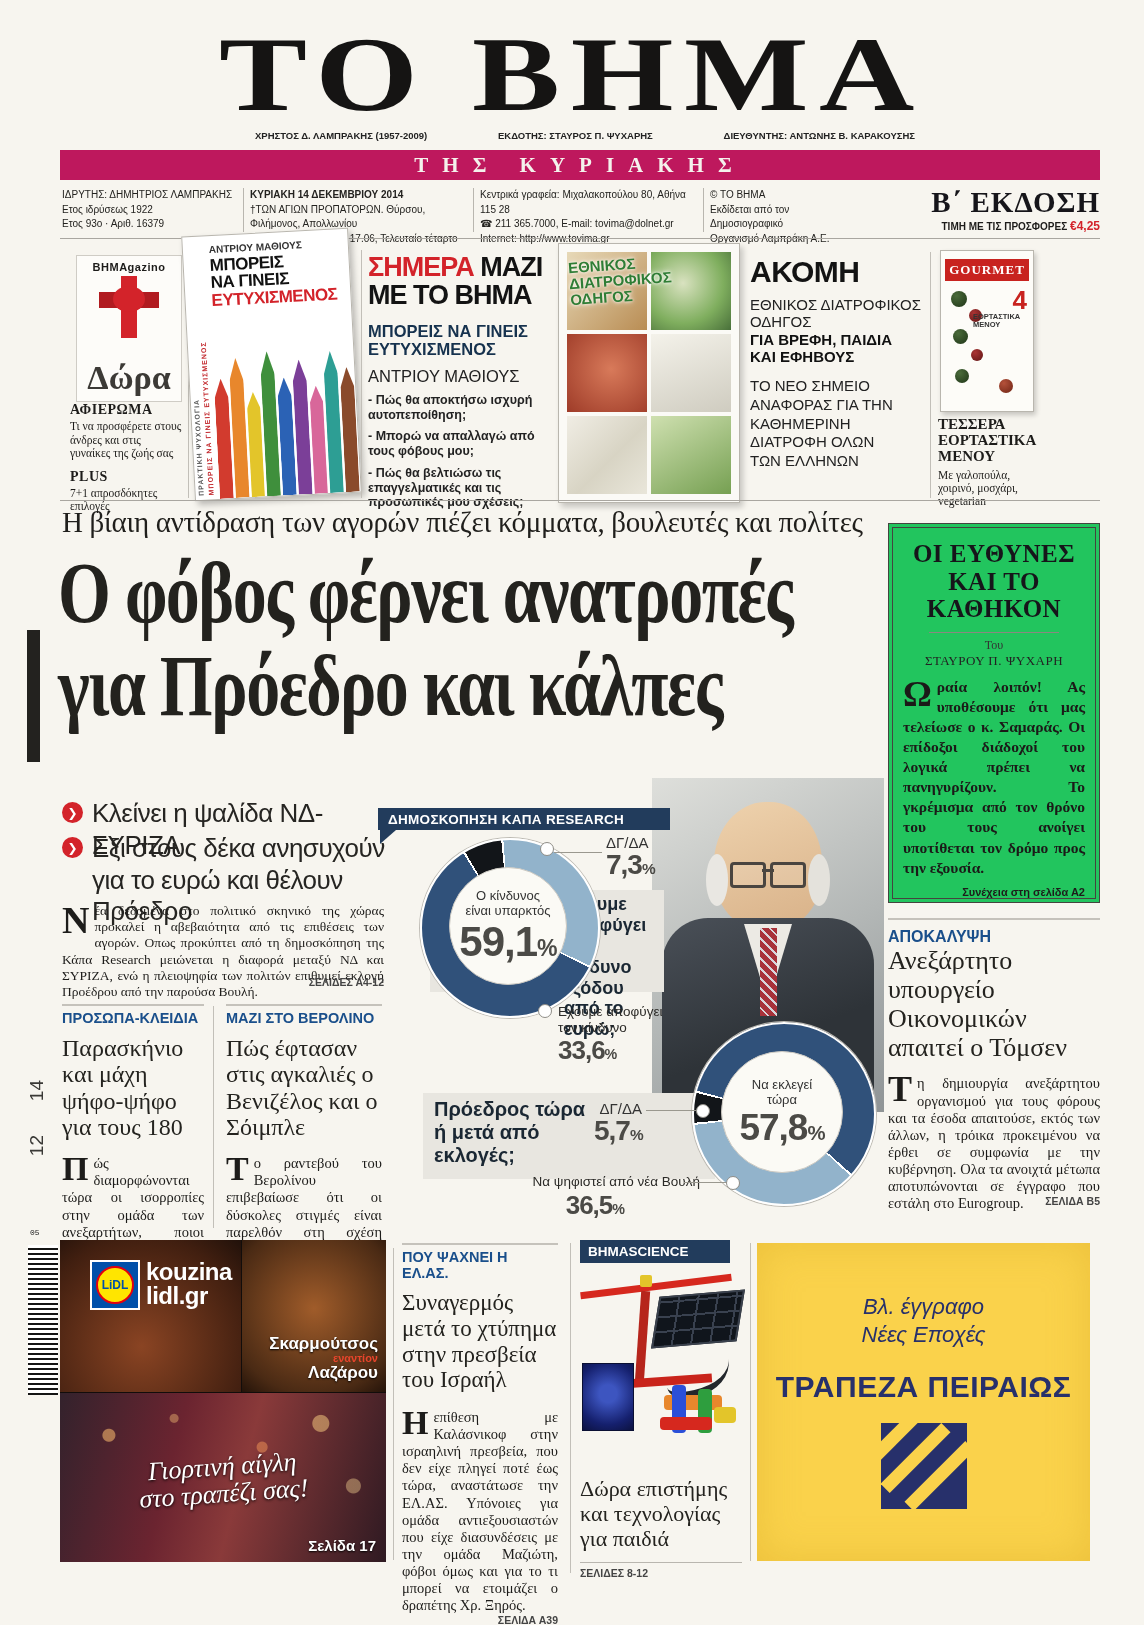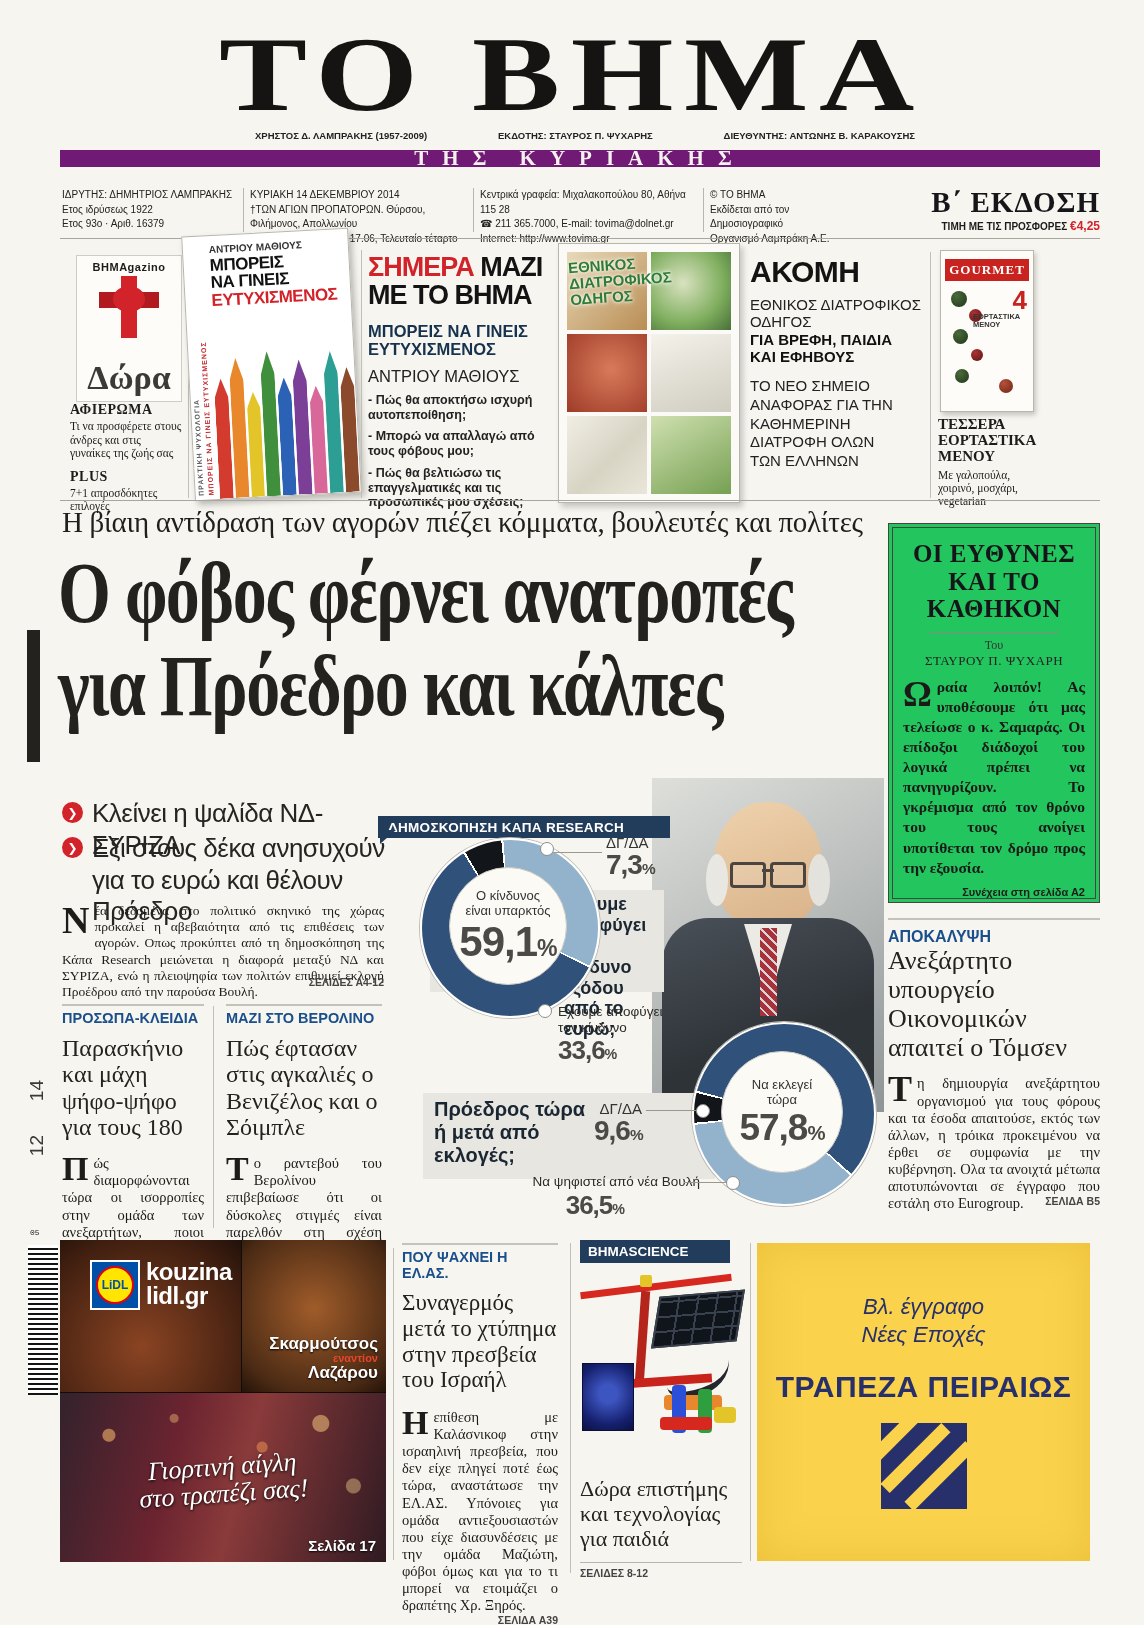--- a/index.html
+++ b/index.html
@@ -12,21 +12,21 @@
   .kick{font-weight:bold;color:var(--kicker_blue);}
   .krule{border-top:2px solid #c5c2bb;}
   .pgs{float:right;font-size:10.5px;font-weight:bold;color:#444;font-family:"Liberation Sans",sans-serif;}
   .drop{float:left;font-weight:bold;padding-right:5px;line-height:.8;}
 
   
   #mast-title{left:147px;top:14px;width:850px;text-align:center;font-size:100px;font-weight:bold;
     letter-spacing:8px;color:#151413;transform:scale(1.32,1.05);transform-origin:50% 0;white-space:nowrap;}
   #mast-credits{left:255px;top:130px;width:660px;display:flex;justify-content:space-between;
     font-size:9.5px;font-weight:bold;color:#222;}
-  #sunday-bar{left:60px;top:150px;width:1040px;height:17px;background:#701a75;color:#f4f2ec;
+  #sunday-bar{left:60px;top:150px;width:1040px;height:30px;background:#be185d;color:#f4f2ec;
     display:flex;align-items:center;justify-content:center;font-size:21px;font-weight:bold;letter-spacing:14px;}
 
   
   .info-col{top:188px;font-size:10px;line-height:1.45;color:#23221f;}
   .info-sep{top:188px;width:1px;height:44px;background:#b9b6af;}
   #info-edition{font-size:29px;font-weight:bold;color:#16151a;text-align:right;letter-spacing:1px;}
   #info-price{font-size:10px;font-weight:bold;text-align:right;}
   #info-price b{color:var(--accent_red);font-size:12px;}
   #infobar-bottom{left:60px;top:238px;width:1040px;height:1px;background:#a9a6a0;}
 
@@ -144,21 +144,21 @@
   #photo .hairL{position:absolute;left:54px;top:76px;width:22px;height:52px;background:#e9e7e2;border-radius:50%;}
   #photo .hairR{position:absolute;left:156px;top:76px;width:22px;height:52px;background:#e4e2dc;border-radius:50%;}
   #photo .glasses{position:absolute;left:78px;top:84px;width:76px;height:22px;}
   #photo .glasses i{position:absolute;width:30px;height:20px;border:3px solid #4a4540;border-radius:4px;background:rgba(255,255,255,.12);}
   #photo .glasses i.r{right:0;}
   #photo .glasses u{position:absolute;left:32px;top:7px;width:12px;height:3px;background:#4a4540;}
   #photo .suit{position:absolute;left:10px;top:140px;width:212px;height:194px;background:linear-gradient(160deg,#4a5058,#2e3338 60%);border-radius:46px 46px 0 0;}
   #photo .shirt{position:absolute;left:92px;top:146px;width:48px;height:80px;background:#eceae4;clip-path:polygon(0 0,100% 0,50% 100%);}
   #photo .tie{position:absolute;left:108px;top:150px;width:17px;height:88px;background:repeating-linear-gradient(45deg,#a8323a 0 5px,#d8d5da 5px 7px);}
   #poll{left:378px;top:808px;width:506px;height:430px;}
-  #poll-bar{position:absolute;left:0;top:8px;width:292px;height:22px;background:var(--poll_navy_bar);color:#fff;
+  #poll-bar{position:absolute;left:0;top:0;width:292px;height:22px;background:var(--poll_navy_bar);color:#fff;
      font-size:13.5px;font-weight:bold;display:flex;align-items:center;padding-left:10px;box-sizing:border-box;letter-spacing:.3px;}
   #poll-tri{position:absolute;left:2px;top:22px;width:0;height:0;border-left:16px solid var(--poll_navy_bar);border-bottom:14px solid transparent;}
   .band{position:absolute;background:var(--band_gray);}
   #band1{left:52px;top:82px;width:234px;height:102px;}
   #q1q{position:absolute;left:186px;top:86px;width:97px;font-size:18px;font-weight:bold;line-height:1.16;color:#1a2733;}
   .donut{position:absolute;border-radius:50%;border:2px solid #fff;box-shadow:0 0 0 1px #bdbab3;}
   .hole{position:absolute;border-radius:50%;background:#fbfaf5;border:1px solid #ccc9c2;display:flex;flex-direction:column;
      align-items:center;justify-content:center;text-align:center;}
   #donut1{left:42px;top:30px;width:176px;height:176px;}
   #donut1 .hole{left:27px;top:27px;width:116px;height:116px;}
@@ -273,21 +273,21 @@
   </div>
   <div class="abs serif" id="sunday-bar">ΤΗΣ ΚΥΡΙΑΚΗΣ</div>
 
   <div class="abs info-col" style="left:62px;width:176px;">
     <div>ΙΔΡΥΤΗΣ: ΔΗΜΗΤΡΙΟΣ ΛΑΜΠΡΑΚΗΣ</div>
     <div>Ετος ιδρύσεως 1922</div>
     <div>Ετος 93ο · Αριθ. 16379</div>
   </div>
   <div class="abs info-sep" style="left:243px;"></div>
   <div class="abs info-col" style="left:250px;width:218px;">
-    <div style="font-weight:normal;">ΚΥΡΙΑΚΗ 14 ΔΕΚΕΜΒΡΙΟΥ 2014</div>
+    <div style="font-weight:bold;">ΚΥΡΙΑΚΗ 14 ΔΕΚΕΜΒΡΙΟΥ 2014</div>
     <div>†ΤΩΝ ΑΓΙΩΝ ΠΡΟΠΑΤΟΡΩΝ. Θύρσου, Φιλήμονος, Απολλωνίου</div>
     <div>Ανατολή 07.33 - Δύση 17.06, Τελευταίο τέταρτο</div>
   </div>
   <div class="abs info-sep" style="left:473px;"></div>
   <div class="abs info-col" style="left:480px;width:218px;">
     <div>Κεντρικά γραφεία: Μιχαλακοπούλου 80, Αθήνα 115 28</div>
     <div>☎ 211 365.7000, E-mail: tovima@dolnet.gr</div>
     <div>Internet: http://www.tovima.gr</div>
   </div>
   <div class="abs info-sep" style="left:703px;"></div>
@@ -501,21 +501,21 @@
     <div class="plabel abs" style="left:180px;top:196px;">
       <div class="s">Εχουμε αποφύγει</div>
       <div class="s">τον κίνδυνο</div>
       <div class="v2"><span>33,6</span><span class="pc">%</span></div>
     </div>
 
     <div class="band" id="band2"></div>
     <div id="q2q">Πρόεδρος τώρα ή μετά από εκλογές;</div>
     <div class="plabel abs" style="left:216px;top:292px;text-align:right;width:48px;">
       <div class="n">ΔΓ/ΔΑ</div>
-      <div class="v"><span>9,6</span><span class="pc">%</span></div>
+      <div class="v"><span>5,7</span><span class="pc">%</span></div>
     </div>
     <i class="conn" style="left:268px;top:302px;width:52px;"></i>
     <span class="marker" style="left:318px;top:296px;"></span>
 
     <div class="donut" id="donut2" style="background: conic-gradient(from -97deg, rgb(255, 255, 255) 0deg, rgb(255, 255, 255) 1.4deg, rgb(18, 21, 25) 1.4deg, rgb(18, 21, 25) 20.52deg, rgb(255, 255, 255) 20.52deg, rgb(255, 255, 255) 21.92deg, rgb(48, 81, 122) 21.92deg, rgb(48, 81, 122) 228.6deg, rgb(255, 255, 255) 228.6deg, rgb(255, 255, 255) 230deg, rgb(146, 179, 203) 230deg, rgb(146, 179, 203) 360deg);">
       <div class="hole">
         <div class="cl1">
           <div>Να εκλεγεί</div>
           <div>τώρα</div>
         </div>

